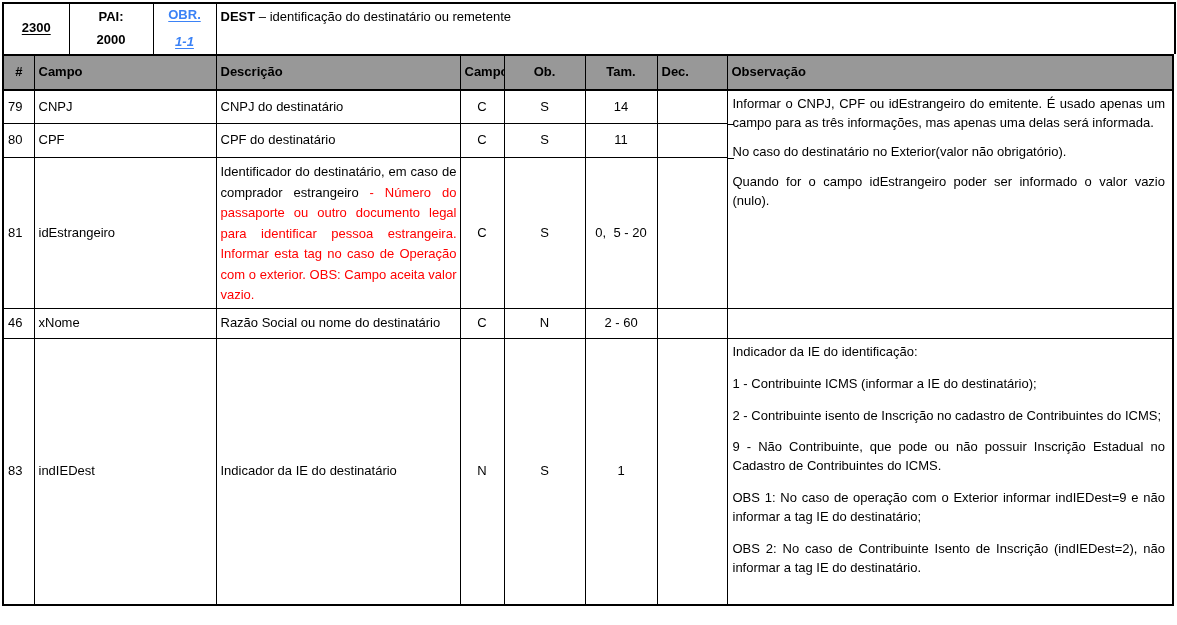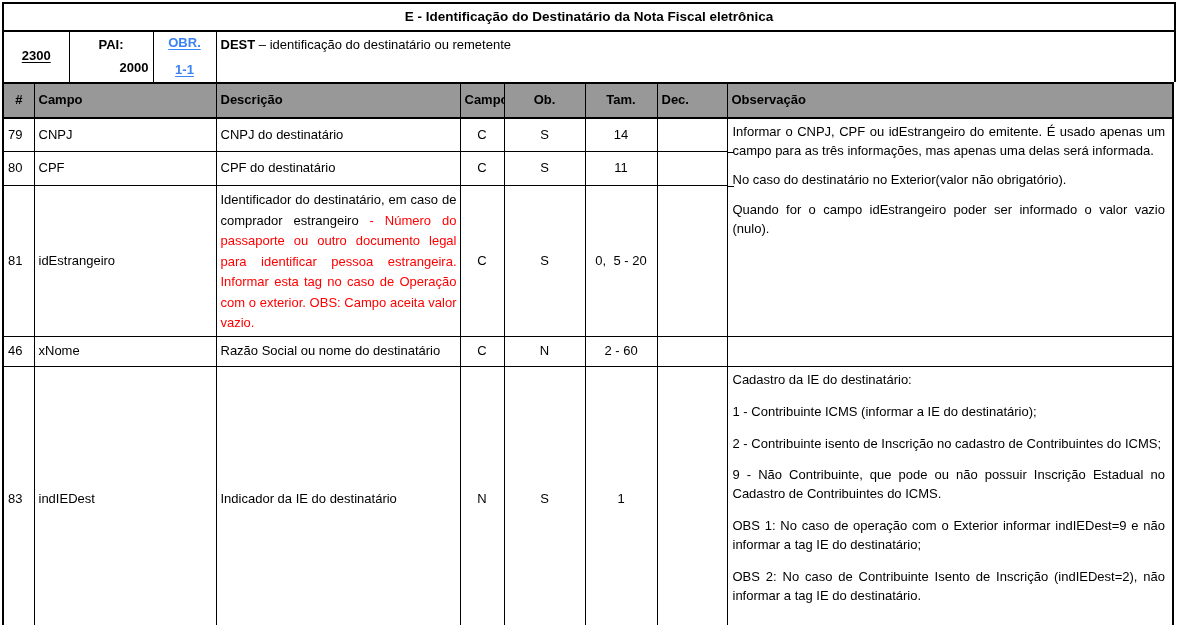--- a/index.html
+++ b/index.html
@@ -22,23 +22,23 @@
   
   .t-top{border:2px solid #000;border-bottom:0;}
   .t-top td{border-bottom:0;}
   .title-cell{
     height:28px;text-align:center;font-weight:bold;font-size:13.5px;
     border-bottom:2px solid #000 !important;vertical-align:middle;
   }
   .info-row td{height:48px;}
   .cell-id{text-align:center;font-weight:bold;}
   .cell-pai{text-align:center;font-weight:bold;vertical-align:middle;}
-  .cell-pai .line2{margin-top:4px;text-align:right;}
+  .cell-pai .line2{margin-top:4px;}
   .cell-obr{text-align:center;font-weight:bold;vertical-align:middle;}
-  .cell-obr .line2{margin-top:8px;}
+  .cell-obr .line2{margin-top:8px;font-style:italic;}
   .red-obr{color:#3b82f6;}
   .ul{text-decoration:underline;text-underline-offset:2px;}
   .cell-dest{vertical-align:top;padding-top:4px;}
   .bold{font-weight:bold;}
   
   .t-main{border:2px solid #000;}
   .hrow td{
     background:#989898;
     font-weight:bold;
     height:35px;
@@ -76,23 +76,20 @@
 <div class="wrap">
 
   <table class="t-top">
     <colgroup>
         <col style="width:66px">
         <col style="width:84px">
         <col style="width:63px">
         <col style="width:959px">
       </colgroup>
     <tbody>
-        <tr>
-      <td class="title-cell" colspan="4">E - Identificação do Destinatário da Nota Fiscal eletrônica</td>
-    </tr>
     <tr class="info-row">
       <td class="cell-id">
         <span class="ul">2300</span>
       </td>
       <td class="cell-pai">
         <div>PAI:</div>
         <div class="line2">2000</div>
       </td>
       <td class="cell-obr">
         <div class="red-obr ul">OBR.</div>
@@ -182,21 +179,21 @@
 
     <tr class="r83">
       <td class="num">83</td>
       <td class="campo">indIEDest</td>
       <td class="desc">Indicador da IE do destinatário</td>
       <td class="tipo">N</td>
       <td class="ob">S</td>
       <td class="tam">1</td>
       <td class="dec"></td>
       <td class="obs obs83">
-        <p>Cadastro da IE do destinatário:</p>
+        <p>Indicador da IE do identificação:</p>
         <p>1 - Contribuinte ICMS (informar a IE do destinatário);</p>
         <p>2 - Contribuinte isento de Inscrição no cadastro de Contribuintes do ICMS;</p>
         <p>9 - Não Contribuinte, que pode ou não possuir Inscrição Estadual no Cadastro de Contribuintes do ICMS.</p>
         <p>OBS 1: No caso de operação com o Exterior informar indIEDest=9 e não informar a tag IE do destinatário;</p>
         <p>OBS 2: No caso de Contribuinte Isento de Inscrição (indIEDest=2), não informar a tag IE do destinatário.</p>
       </td>
     </tr>
   </tbody>
     </table>
 </div>

